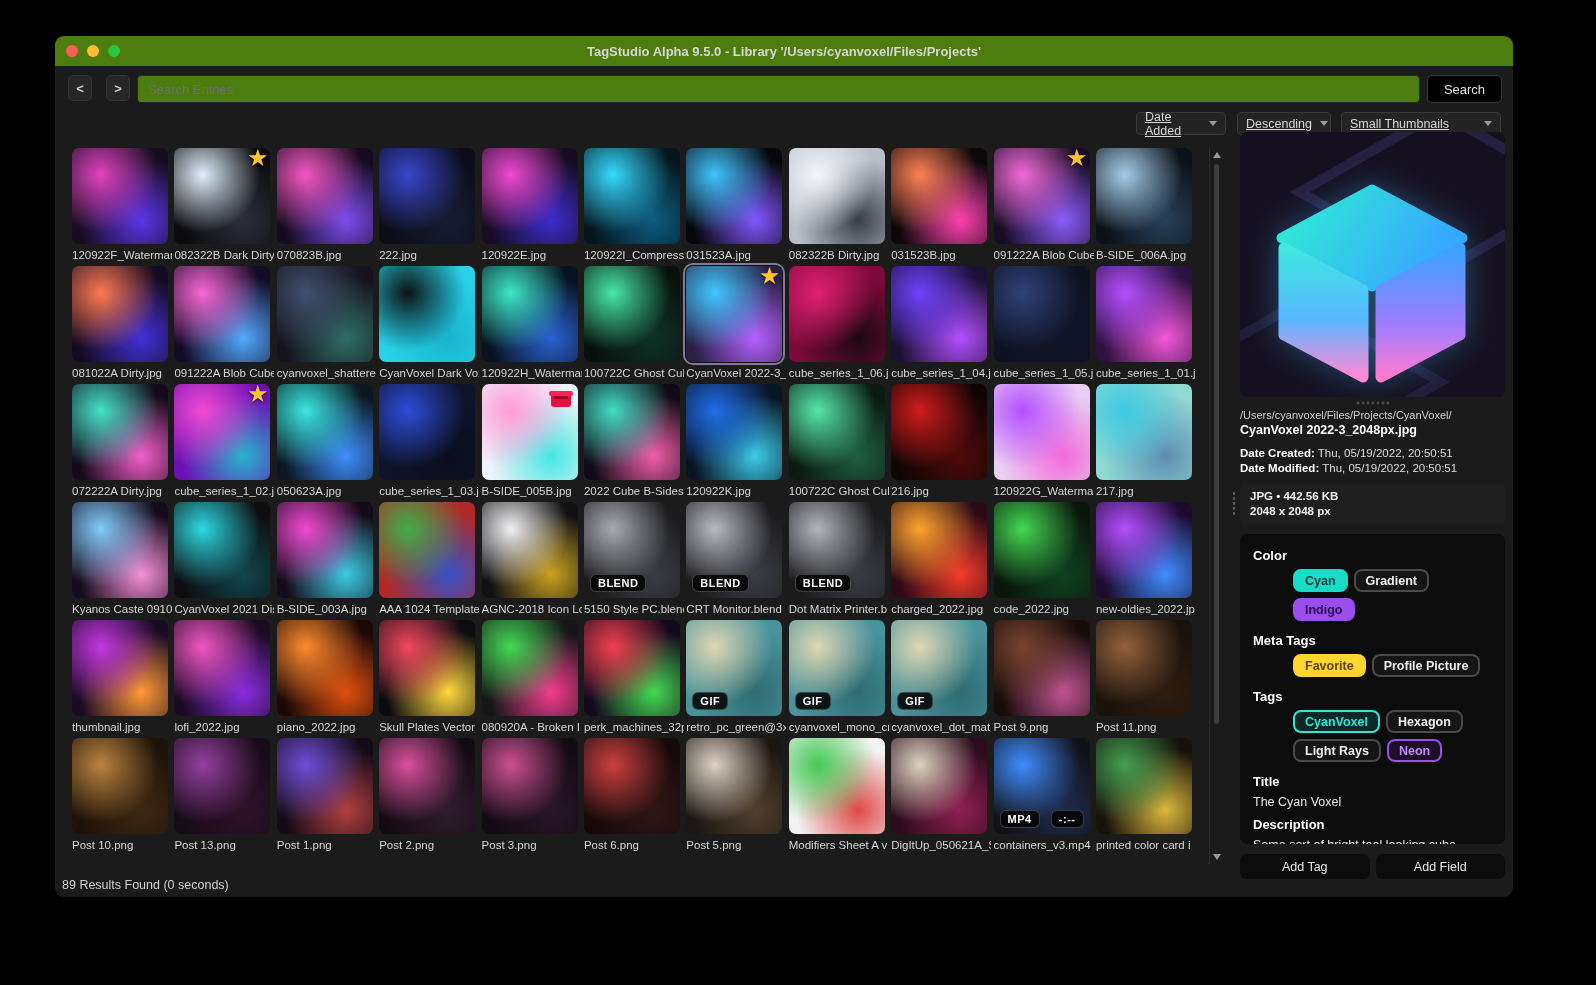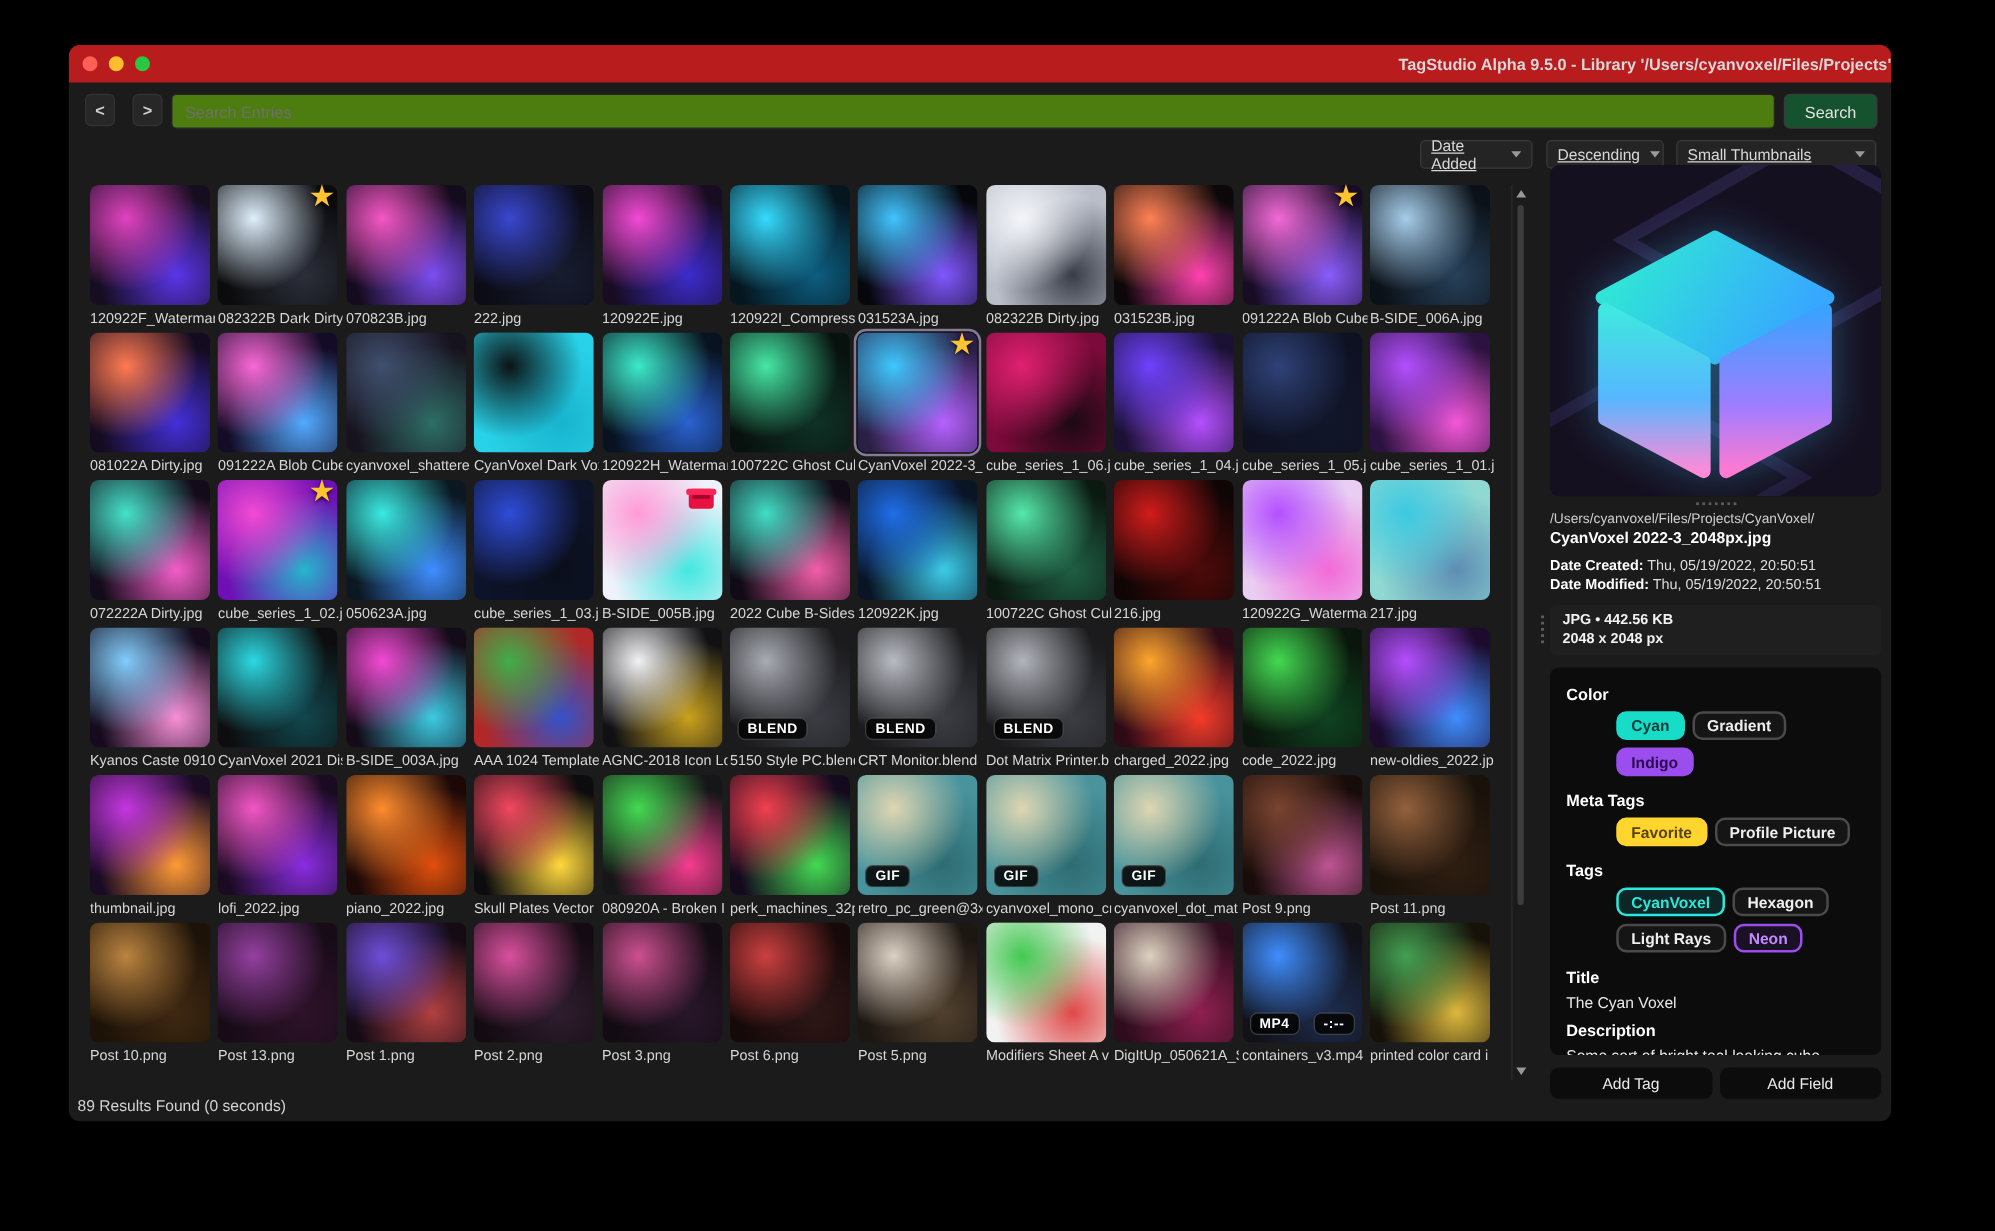--- a/index.html
+++ b/index.html
@@ -3,37 +3,37 @@
 <meta charset="utf-8">
 <style>
   * { margin:0; padding:0; box-sizing:border-box; }
   html,body { width:1596px; height:985px; background:#000; font-family:"Liberation Sans", sans-serif; overflow:hidden; }
 
   .window { position:absolute; left:55px; top:36px; width:1458px; height:861px;
             background:#1b1b1b; border-radius:9px; overflow:hidden;
             box-shadow:0 25px 70px rgba(0,0,0,.85); }
 
   
-  .titlebar { position:absolute; left:0; top:0; right:0; height:30px; background:#b91c1c;
-              display:flex; align-items:center; justify-content:flex-end; }
+  .titlebar { position:absolute; left:0; top:0; right:0; height:30px; background:#4d7c0f;
+              display:flex; align-items:center; justify-content:center; }
   .traffic { position:absolute; left:11px; top:9px; display:flex; gap:9px; }
   .tl { width:12px; height:12px; border-radius:50%; }
   .tl.red{ background:#ff5f57; } .tl.yellow{ background:#febc2e; } .tl.green{ background:#28c840; }
   .title-text { font-size:13px; font-weight:bold; color:#d8d6d6; }
 
   
   .navbtn { position:absolute; top:39px; width:24px; height:26px; background:#272727; border:1px solid #333;
             border-radius:5px; color:#cfcfcf; font-size:13px; font-weight:bold; display:flex;
             align-items:center; justify-content:center; cursor:pointer; }
   .navbtn.back { left:13px; } .navbtn.fwd { left:51px; }
   .search-input { position:absolute; left:82px; top:39px; width:1283px; height:28px; background:#4d7c0f;
                   border:1px solid #262626; border-radius:4px; color:#e5e5e5; font-size:13px; padding:0 10px;
                   font-family:"Liberation Sans", sans-serif; outline:none; }
   .search-input::placeholder { color:#6f6f6f; }
-  .search-btn { position:absolute; left:1372px; top:39px; width:75px; height:28px; background:#14532d;
+  .search-btn { position:absolute; left:1372px; top:39px; width:75px; height:28px; background:#000000;
                 border:1px solid #3a3a3a; border-radius:5px; color:#e3e3e3; font-size:13px;
                 display:flex; align-items:center; justify-content:center; cursor:pointer; }
 
   
   .dropdown { position:absolute; top:76px; height:23px; background:#242424; border:1px solid #3a3a3a;
               border-radius:4px; color:#d8d8d8; font-size:12.5px; display:flex; align-items:center;
               padding:0 8px; cursor:pointer; justify-content:space-between;text-decoration:underline; }
   .dd-field { left:1081px; width:90px; }
   .dd-order { left:1182px; width:94px; }
   .dd-size  { left:1286px; width:160px; }

